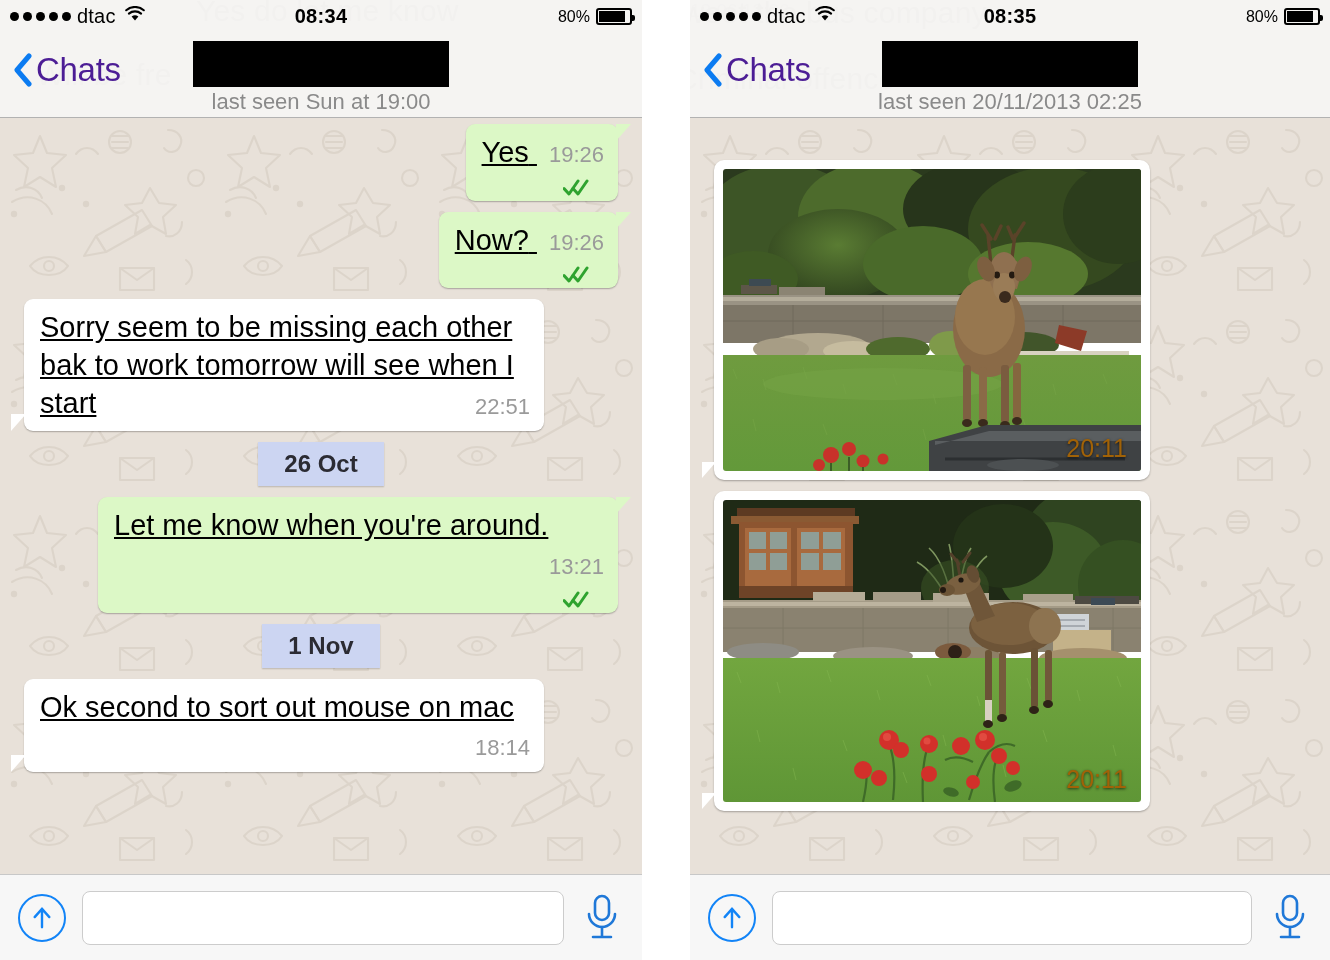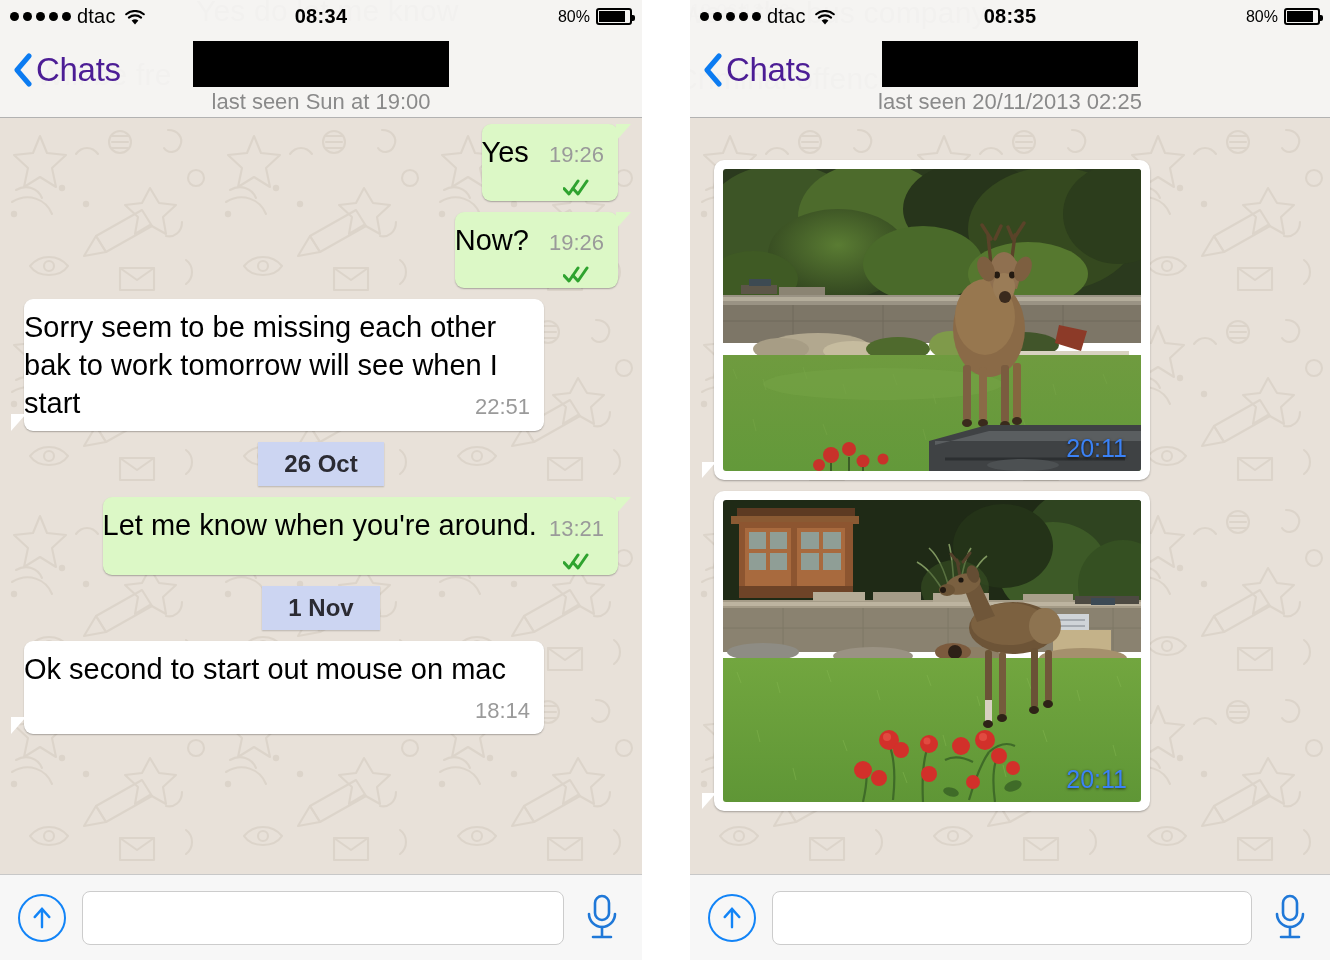--- a/index.html
+++ b/index.html
@@ -27,21 +27,21 @@
   }
   .ghost .gt{ color:#dedad3; font-size:19px; }
 
   
   .statusbar{
     position:absolute; top:0; left:0; right:0; height:33px; z-index:4;
     background:rgba(248,248,248,.80);
     display:flex; align-items:center; padding:0 10px;
     font-size:19px; color:#000;
   }
-  .sb-left{ display:flex; align-items:center; gap:6px; }
+  .sb-left{ display:flex; gap:6px; }
   .dots{ display:flex; gap:4px; align-items:center; }
   .dot{ width:9px; height:9px; border-radius:50%; background:#000; display:block; }
   .carrier{ font-size:20px; letter-spacing:.2px; }
   .wifi{ display:inline-block; width:22px; height:16px; margin-left:2px; }
   .sb-time{
     position:absolute; left:0; right:0; text-align:center;
     font-weight:bold; font-size:20px; letter-spacing:.3px;
   }
   .sb-right{ margin-left:auto; display:flex; align-items:center; gap:6px; z-index:2; }
   .pct{ font-size:16px; }
@@ -81,23 +81,24 @@
   .doodles{ position:absolute; inset:0; opacity:.5; }
   .msgs{ position:relative; padding:6px 10px 0 10px; }
 
   .row{ display:flex; margin-bottom:11px; }
   .row.out{ justify-content:flex-end; }
   .row.in{ justify-content:flex-start; }
   .row.mid{ justify-content:center; }
 
   .bubble{
     position:relative; max-width:505px; border-radius:9px;
-    padding:10px 14px 9px 0; font-size:29px; line-height:1.30;
+    padding:10px 14px 9px 16px; font-size:29px; line-height:1.30;
     color:#000; box-shadow:0 1px 1.5px rgba(0,0,0,.28);
     word-wrap:break-word;
+    text-decoration:underline;
   }
   .bubble.out{ background:#dcf8c6; margin-right:14px; }
   .bubble.in{ background:#fff; margin-left:14px; }
   .bubble.out:after{
     content:""; position:absolute; right:-13px; top:0;
     border-style:solid; border-width:0 0 17px 15px;
     border-color:transparent transparent transparent #dcf8c6;
   }
   .bubble.in:after{
     content:""; position:absolute; left:-13px; bottom:0;
@@ -125,21 +126,21 @@
     box-shadow:0 1px 2px rgba(0,0,0,.3); margin-left:14px;
   }
   .photo-bubble:after{
     content:""; position:absolute; left:-12px; bottom:2px;
     border-style:solid; border-width:16px 14px 0 0;
     border-color:#fff transparent transparent transparent;
   }
   .photo{ position:relative; width:418px; height:302px; border-radius:3px; overflow:hidden; }
   .photo svg{ display:block; width:100%; height:100%; }
   .photo .ts{
-    position:absolute; right:14px; bottom:8px; color:#3b82f6; font-size:25px;
+    position:absolute; right:14px; bottom:8px; color:#a16207; font-size:25px;
     text-shadow:0 1px 3px rgba(0,0,0,.65);
   }
 
   
   .inputbar{
     position:absolute; left:0; right:0; bottom:0; height:86px; z-index:3;
     background:#f7f7f7; border-top:1px solid #c8c8c8;
     display:flex; align-items:center; padding:0 18px; gap:16px;
   }
   .attach{
@@ -299,21 +300,21 @@
         </div>
 
         <div class="row mid">
           <div class="datepill">1 Nov</div>
         </div>
 
 
 
         <div class="row in">
           <div class="bubble in" style="max-width:520px;">
-            <span class="btext">Ok second to start out mouse on mac</span>
+            <span class="btext">Ok second to sort out mouse on mac</span>
             <span class="meta floatr">
               <span>18:14</span>
             </span>
           </div>
         </div>
 
       </div>
     </div>
 
     <div class="inputbar">

